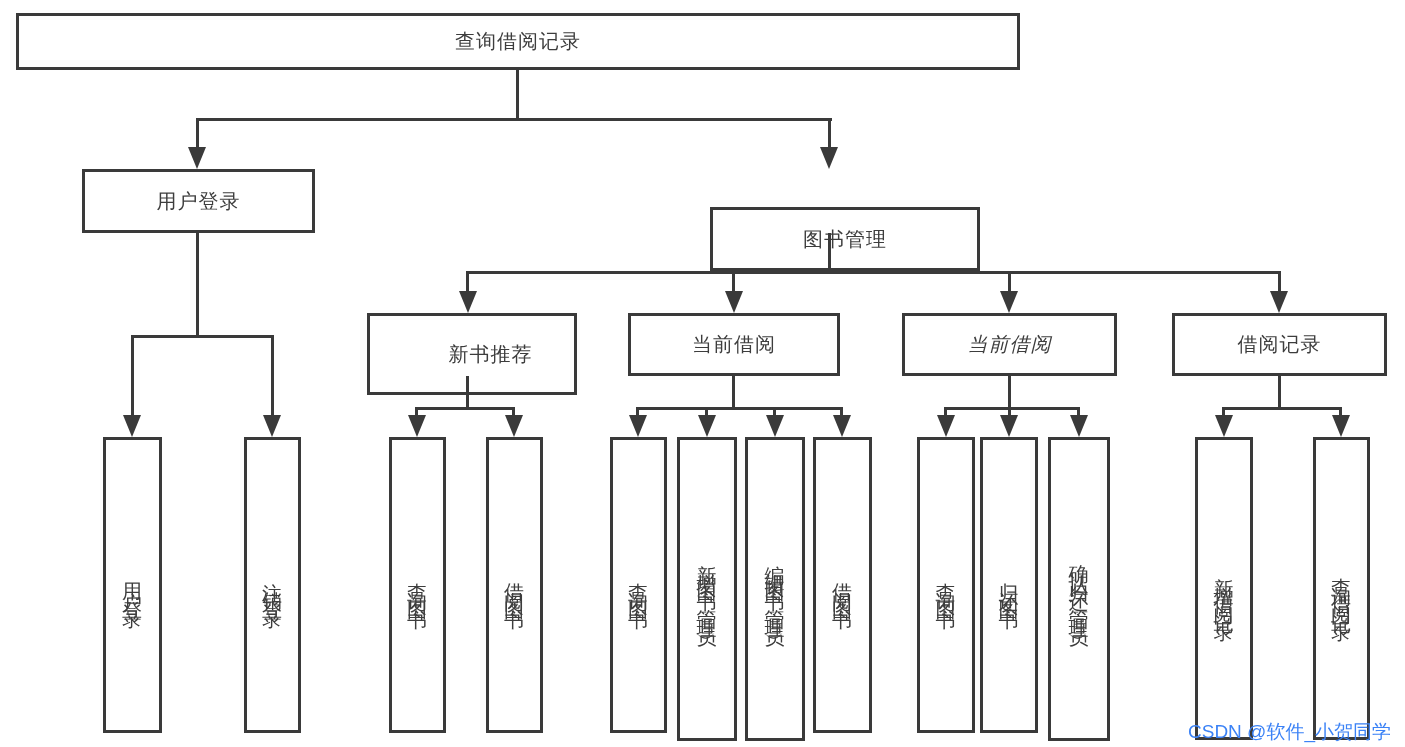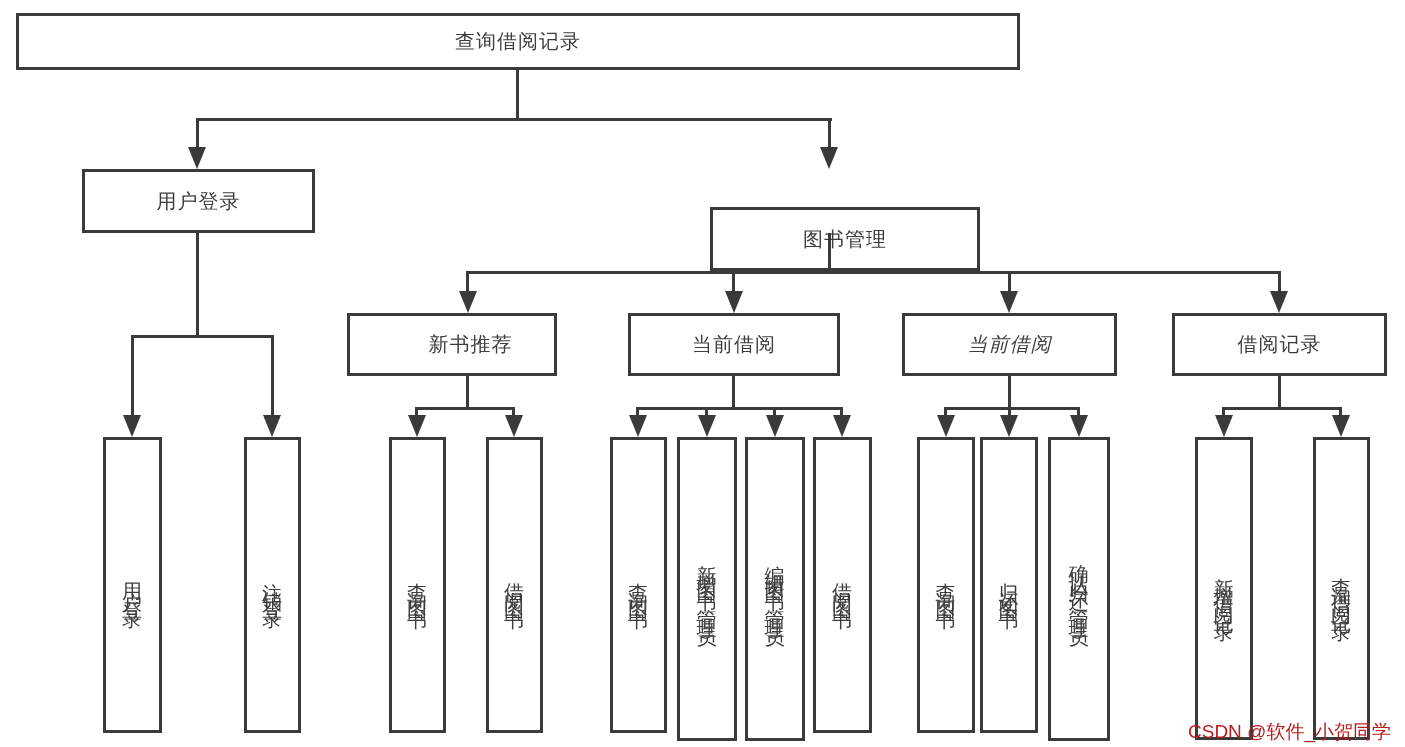--- a/index.html
+++ b/index.html
@@ -22,21 +22,21 @@
   }
   .vl{position:absolute;width:3px;background:#3a3a3a;}
   .hl{position:absolute;height:3px;background:#3a3a3a;}
   .arr{
     position:absolute;width:0;height:0;
     border-left:9px solid transparent;border-right:9px solid transparent;
     border-top:22px solid #3a3a3a;
   }
   .watermark{
     position:absolute;left:1188px;top:719px;z-index:10;
-    color:#b91c1c;font-size:19px;white-space:nowrap;
+    color:#3b82f6;font-size:19px;white-space:nowrap;
   }
 </style>
 </head>
 <body>
 
 <div class="stage">
 
   <div class="box" style="left:16px;top:13px;width:1004px;height:57px;">
     <span class="lbl">查询借阅记录</span>
   </div>
@@ -66,21 +66,21 @@
   <div class="hl" style="left:466px;top:271px;width:815px;"></div>
   <div class="vl" style="left:466px;top:271px;height:21px;"></div>
   <div class="vl" style="left:732px;top:271px;height:21px;"></div>
   <div class="vl" style="left:1008px;top:271px;height:21px;"></div>
   <div class="vl" style="left:1278px;top:271px;height:21px;"></div>
   <div class="arr" style="left:459px;top:291px;"></div>
   <div class="arr" style="left:725px;top:291px;"></div>
   <div class="arr" style="left:1000px;top:291px;"></div>
   <div class="arr" style="left:1270px;top:291px;"></div>
 
-  <div class="box" style="left:347px;top:313px;width:210px;height:63px;padding-left:37px;">
+  <div class="box" style="left:367px;top:313px;width:210px;height:82px;padding-left:37px;">
     <span class="lbl">新书推荐</span>
   </div>
   <div class="box" style="left:628px;top:313px;width:212px;height:63px;">
     <span class="lbl">当前借阅</span>
   </div>
   <div class="box" style="left:902px;top:313px;width:215px;height:63px;font-style:italic;">
     <span class="lbl">当前借阅</span>
   </div>
   <div class="box" style="left:1172px;top:313px;width:215px;height:63px;">
     <span class="lbl">借阅记录</span>

